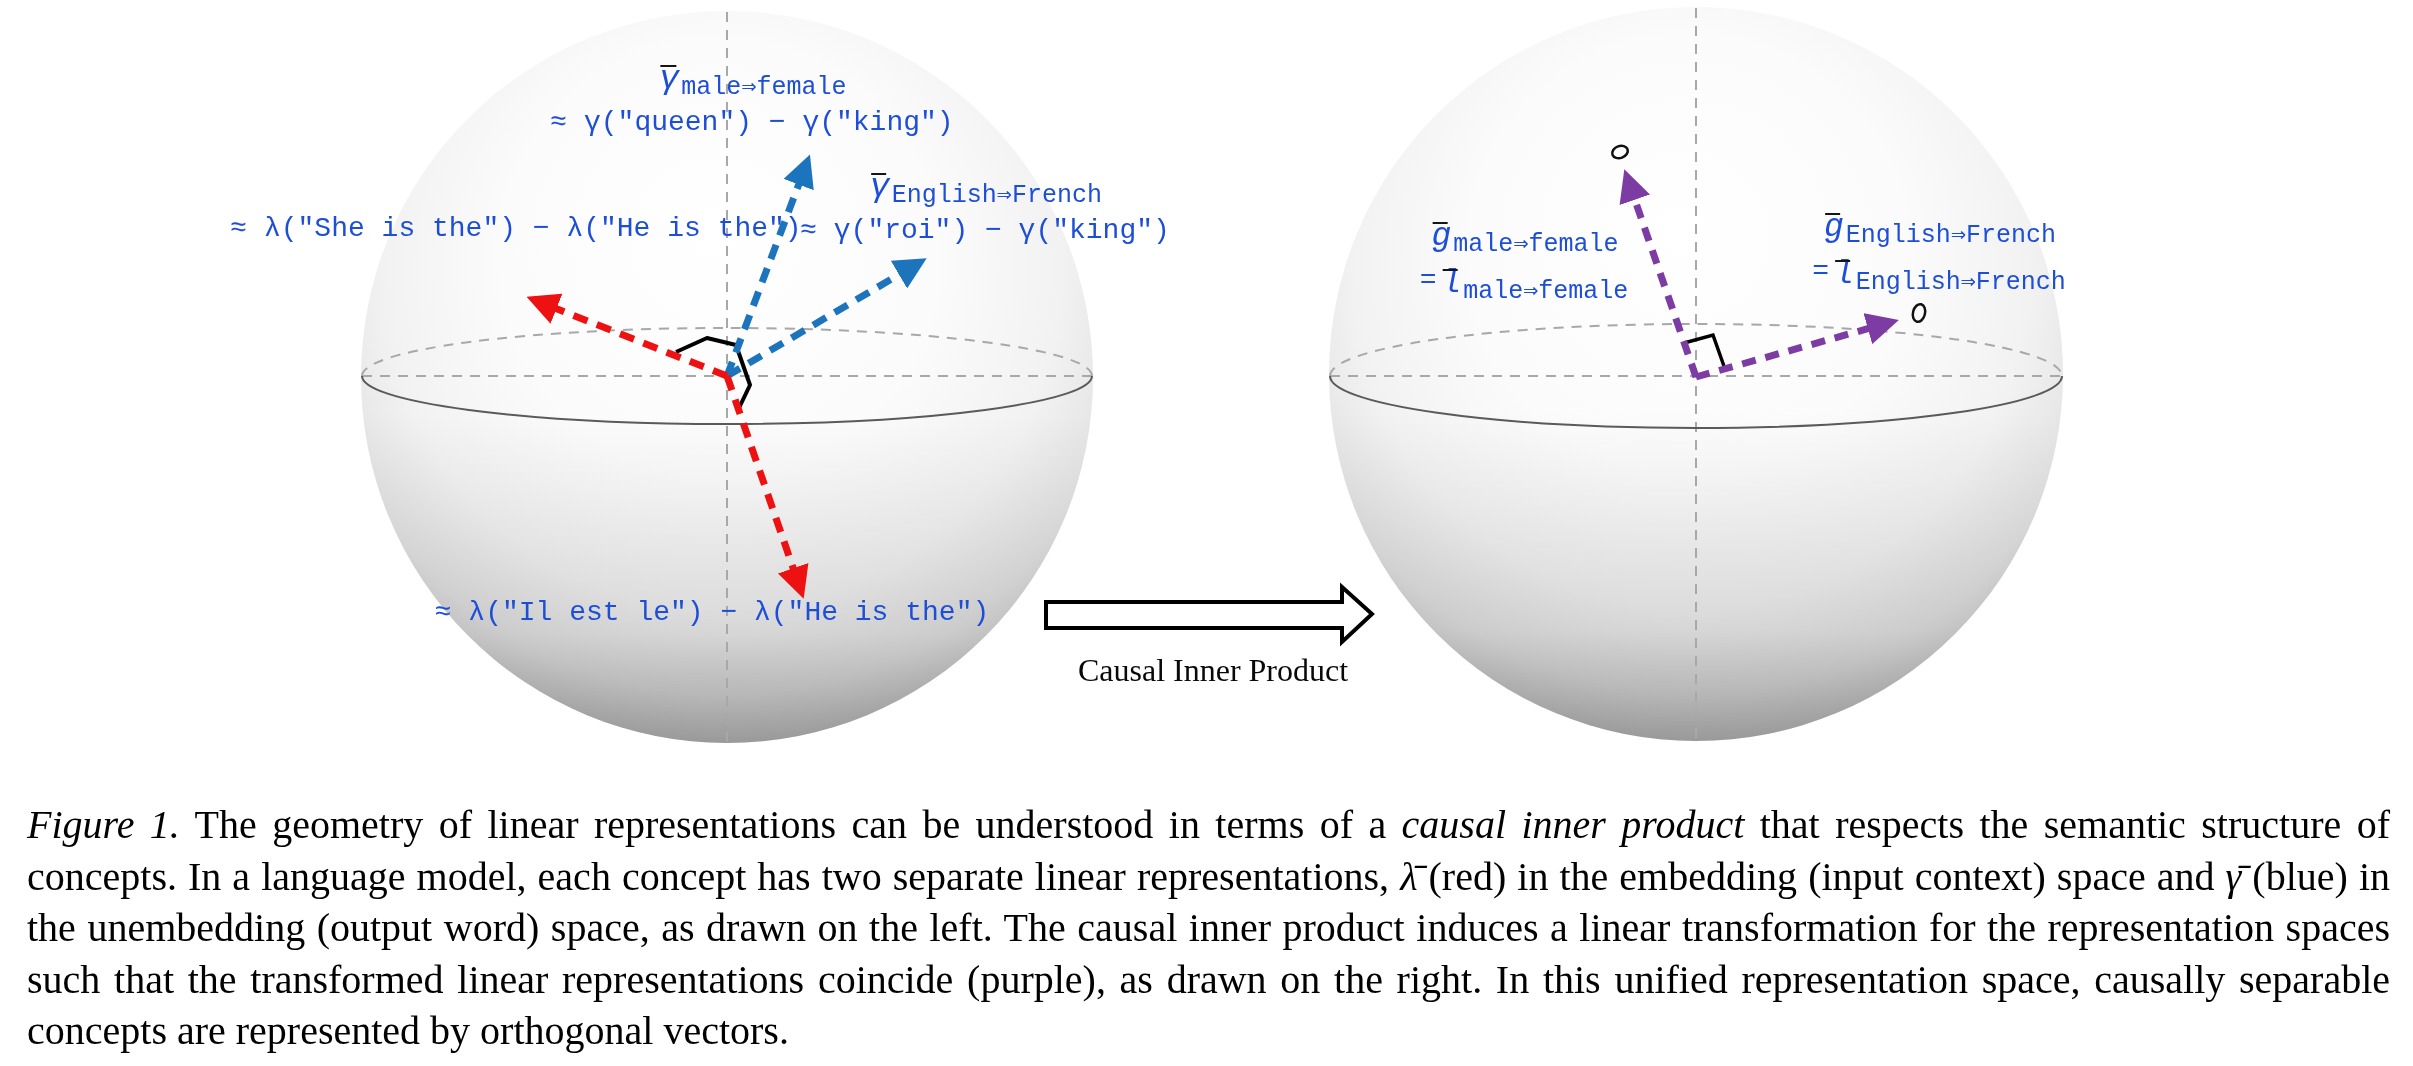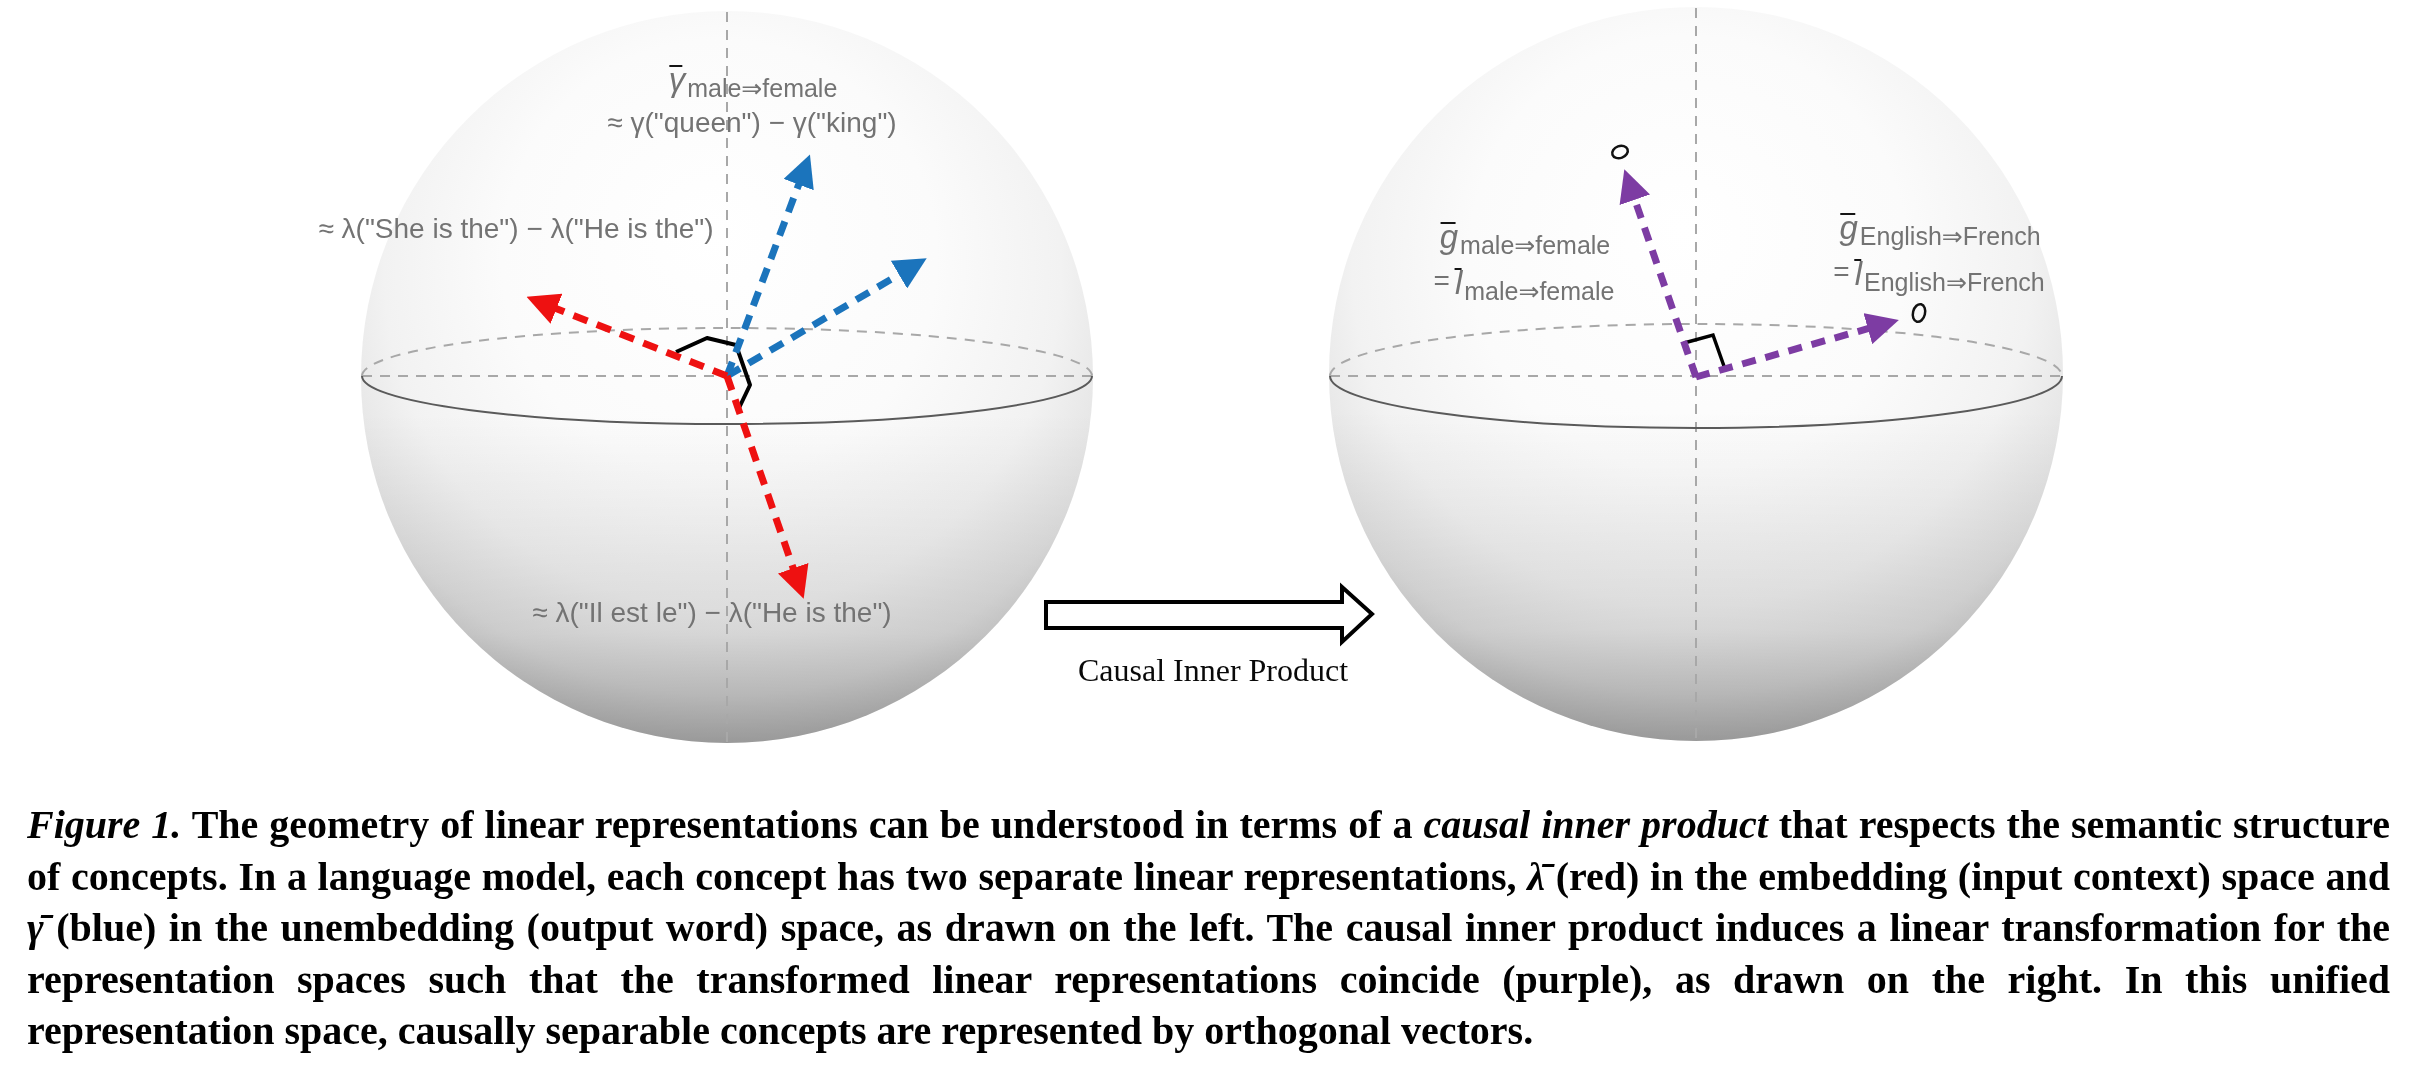--- a/index.html
+++ b/index.html
@@ -1,34 +1,34 @@
 <!DOCTYPE html>
 <html><head>
 <meta charset="utf-8">
 <style>
   html,body{margin:0;padding:0;background:#ffffff;}
   body{width:2413px;height:1066px;position:relative;font-family:"Liberation Serif","DejaVu Serif",serif;color:#000;}
   .stage{position:absolute;left:0;top:0;width:2413px;height:1066px;}
   svg{position:absolute;left:0;top:0;}
 
   
-  .mlabel{position:absolute;transform:translateX(-50%);text-align:center;color:#737373;
-          font-family:Liberation Sans, sans-serif;}
+  .mlabel{position:absolute;transform:translateX(-50%);text-align:center;color:#1d4ed8;
+          font-family:Liberation Mono, monospace;}
   .l1{white-space:nowrap;line-height:36px;}
   .l2{white-space:nowrap;font-size:28px;line-height:32px;margin-top:1px;}
   .msym{font-style:italic;font-size:33px;position:relative;display:inline-block;padding:0 2px;}
   .msym::after{content:"";position:absolute;left:12%;right:22%;top:3px;border-top:2.5px solid #151515;}
   .msub{font-size:25px;vertical-align:-6px;}
   .meq{font-size:28px;vertical-align:4px;padding-right:3px;}
 
   .cip-label{position:absolute;transform:translateX(-50%);font-size:32px;white-space:nowrap;
              font-family:"Liberation Serif","DejaVu Serif",serif;color:#090909;}
 
   .caption{position:absolute;left:27px;top:799px;width:2363px;font-size:40px;line-height:51.5px;
-           text-align:justify;color:#000;font-family:"Liberation Serif","DejaVu Serif",serif;font-weight:bold;}
+           text-align:justify;color:#000;font-family:"Liberation Serif","DejaVu Serif",serif;}
   .it{font-style:italic;}
   .sym{font-style:italic;font-family:"Liberation Serif","DejaVu Serif",serif;}
 </style>
 </head>
 <body>
 
 <div class="stage">
 
   <svg width="2413" height="790" viewBox="0 0 2413 790">
     <defs>
@@ -89,20 +89,24 @@
       <ellipse cx="1620" cy="152" rx="8" ry="6" fill="none" stroke="#111111" stroke-width="2.5" transform="rotate(-20 1620 152)"></ellipse>
       <ellipse cx="1919" cy="313" rx="6" ry="9" fill="none" stroke="#111111" stroke-width="2.5" transform="rotate(14 1919 313)"></ellipse>
     </g>
   </svg>
 
   <div class="mlabel" style="left:752px;top:62px;">
     <div class="l1"><span class="msym">γ</span><span class="msub">male⇒female</span></div>
     <div class="l2">≈ γ("queen") − γ("king")</div>
   </div>
 
+  <div class="mlabel" style="left:985px;top:170px;">
+    <div class="l1"><span class="msym">γ</span><span class="msub">English⇒French</span></div>
+    <div class="l2">≈ γ("roi") − γ("king")</div>
+  </div>
 
   <div class="mlabel" style="left:516px;top:212px;">
     <div class="l2">≈ λ("She is the") − λ("He is the")</div>
   </div>
 
   <div class="mlabel" style="left:712px;top:596px;">
     <div class="l2">≈ λ("Il est le") − λ("He is the")</div>
   </div>
 
   <div class="mlabel" style="left:1524px;top:172px;margin-top:47px;">

